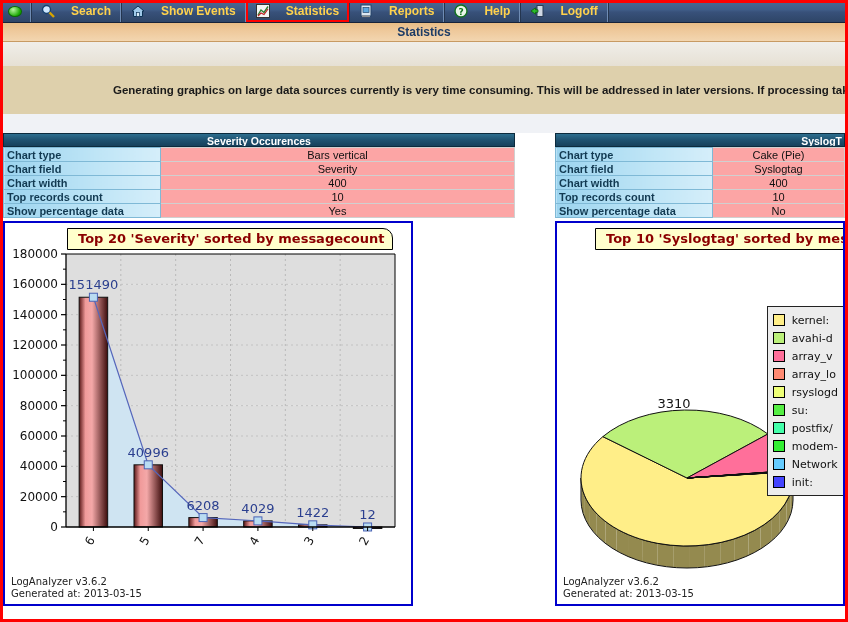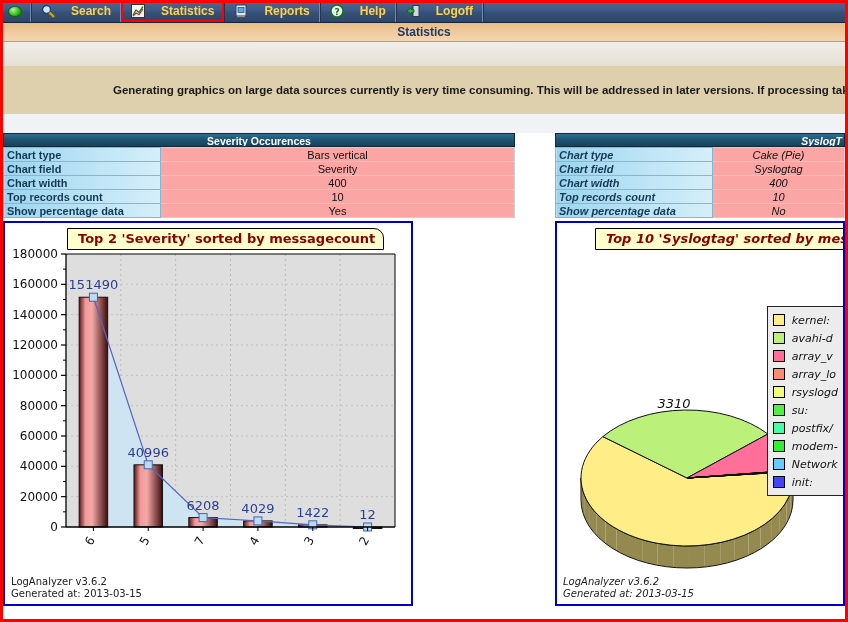--- a/index.html
+++ b/index.html
@@ -76,21 +76,21 @@
     white-space:nowrap; overflow:hidden;
   }
   #band-blank {
     height:19px; background:#f0f2f6;
   }
 
   
   #panels { display:flex; width:842px;gap:40px; }
   .panel { position:relative; }
   .panel-left { width:552px; }
-  .panel-right { width:290px;font-style:italic; }
+  .panel-right { width:290px; }
 
   .panel-head {
     height:14px; line-height:14px;
     background: linear-gradient(to bottom,#2d6e8e 0%,#1f5270 50%,#17415c 100%);
     color:#ffffff; font-weight:bold; font-size:10.5px;
     text-align:center; white-space:nowrap; overflow:hidden;
     border:1px solid #0c2b3d;
   }
   .panel-right .panel-head { text-align:right; padding-right:2px; }
 
@@ -166,20 +166,29 @@
   <div class="nav-item">
     <span class="nav-ico">
       <svg width="14" height="14" viewBox="0 0 14 14">
           <circle cx="5.5" cy="5.5" r="4" fill="#cfe8ff" stroke="#17406e" stroke-width="1.4"></circle>
           <line x1="8.5" y1="8.5" x2="13" y2="13" stroke="#d8a400" stroke-width="2.4"></line>
         </svg>
     </span>
     <span>Search</span>
   </div>
 
+  <div class="nav-item">
+    <span class="nav-ico">
+      <svg width="14" height="14" viewBox="0 0 14 14">
+          <path d="M1 7 L7 2 L13 7 L11.5 7 L11.5 12.5 L2.5 12.5 L2.5 7 Z" fill="#9ec8e8" stroke="#0d3254" stroke-width="1"></path>
+          <rect x="5.5" y="8.5" width="3" height="4" fill="#d8eaf7" stroke="#0d3254" stroke-width="0.7"></rect>
+        </svg>
+    </span>
+    <span>Show Events</span>
+  </div>
 
   <div class="nav-item active">
     <span class="nav-ico">
       <svg width="14" height="14" viewBox="0 0 14 14">
           <rect x="0.5" y="0.5" width="13" height="13" fill="#f4f4f4" stroke="#333" stroke-width="1"></rect>
           <polyline points="2,11 5,6 8,8.5 12,2.5" fill="none" stroke="#2f7d2f" stroke-width="1.4"></polyline>
           <polyline points="2,12 5,9 8,10.5 12,5" fill="none" stroke="#c02020" stroke-width="1.2"></polyline>
         </svg>
     </span>
     <span>Statistics</span>
@@ -348,21 +357,21 @@
             <text x="143.25" y="320" text-anchor="middle" font-size="12" font-family="DejaVu Sans, sans-serif" fill="#111" transform="rotate(-60 143.25 320)">5</text>
             <line x1="198.08333333333334" y1="304" x2="198.08333333333334" y2="308" stroke="#000" stroke-width="1"></line>
             <text x="198.08333333333334" y="320" text-anchor="middle" font-size="12" font-family="DejaVu Sans, sans-serif" fill="#111" transform="rotate(-60 198.08333333333334 320)">7</text>
             <line x1="252.91666666666666" y1="304" x2="252.91666666666666" y2="308" stroke="#000" stroke-width="1"></line>
             <text x="252.91666666666666" y="320" text-anchor="middle" font-size="12" font-family="DejaVu Sans, sans-serif" fill="#111" transform="rotate(-60 252.91666666666666 320)">4</text>
             <line x1="307.75000000000006" y1="304" x2="307.75000000000006" y2="308" stroke="#000" stroke-width="1"></line>
             <text x="307.75000000000006" y="320" text-anchor="middle" font-size="12" font-family="DejaVu Sans, sans-serif" fill="#111" transform="rotate(-60 307.75000000000006 320)">3</text>
             <line x1="362.58333333333337" y1="304" x2="362.58333333333337" y2="308" stroke="#000" stroke-width="1"></line>
             <text x="362.58333333333337" y="320" text-anchor="middle" font-size="12" font-family="DejaVu Sans, sans-serif" fill="#111" transform="rotate(-60 362.58333333333337 320)">2</text>
           </svg>
-        <div class="chart-title" id="title-bar-chart">Top 2 'Severity' sorted by messagecount</div>
+        <div class="chart-title" id="title-bar-chart">Top 20 'Severity' sorted by messagecount</div>
         <div class="chart-footer">
           <div>LogAnalyzer v3.6.2</div>
           <div>Generated at: 2013-03-15</div>
         </div>
       </div>
     </div>
 
     <div class="panel panel-right">
       <div class="panel-head">SyslogT</div>
 

